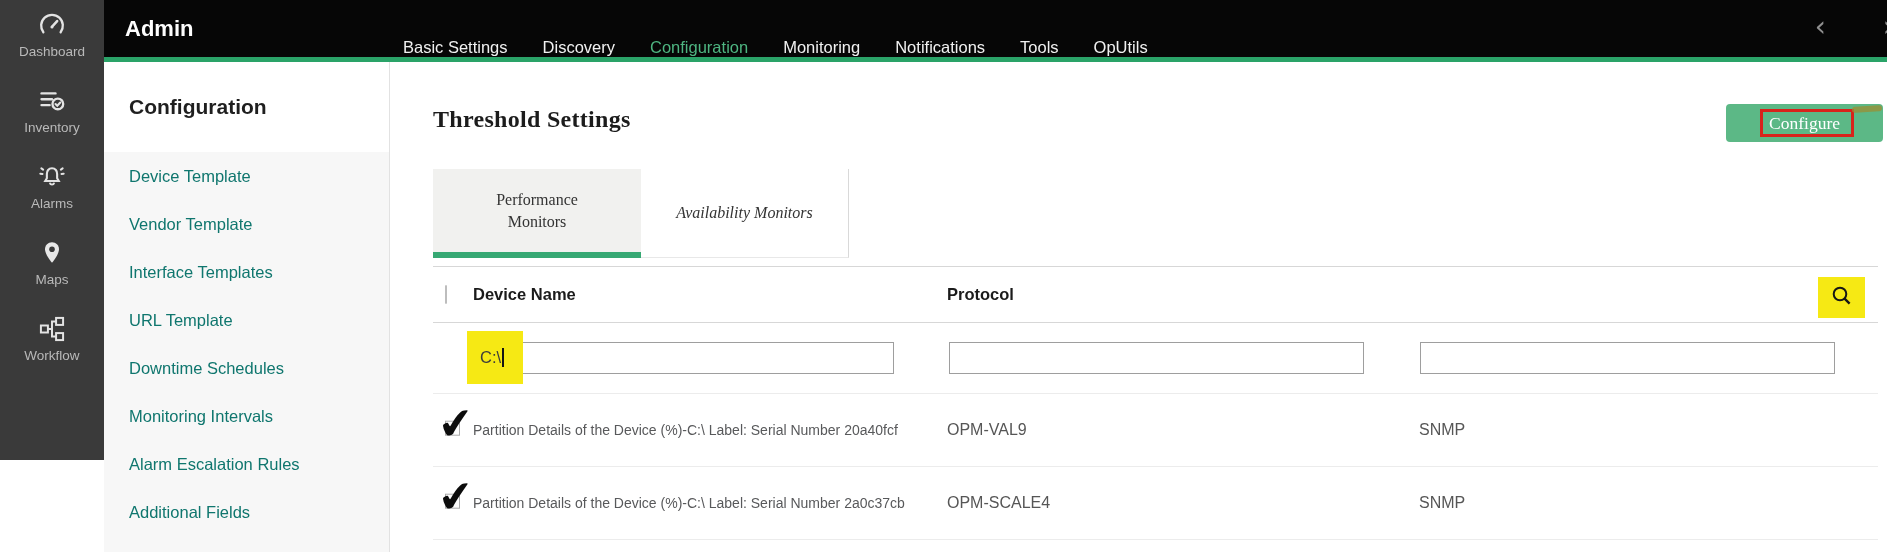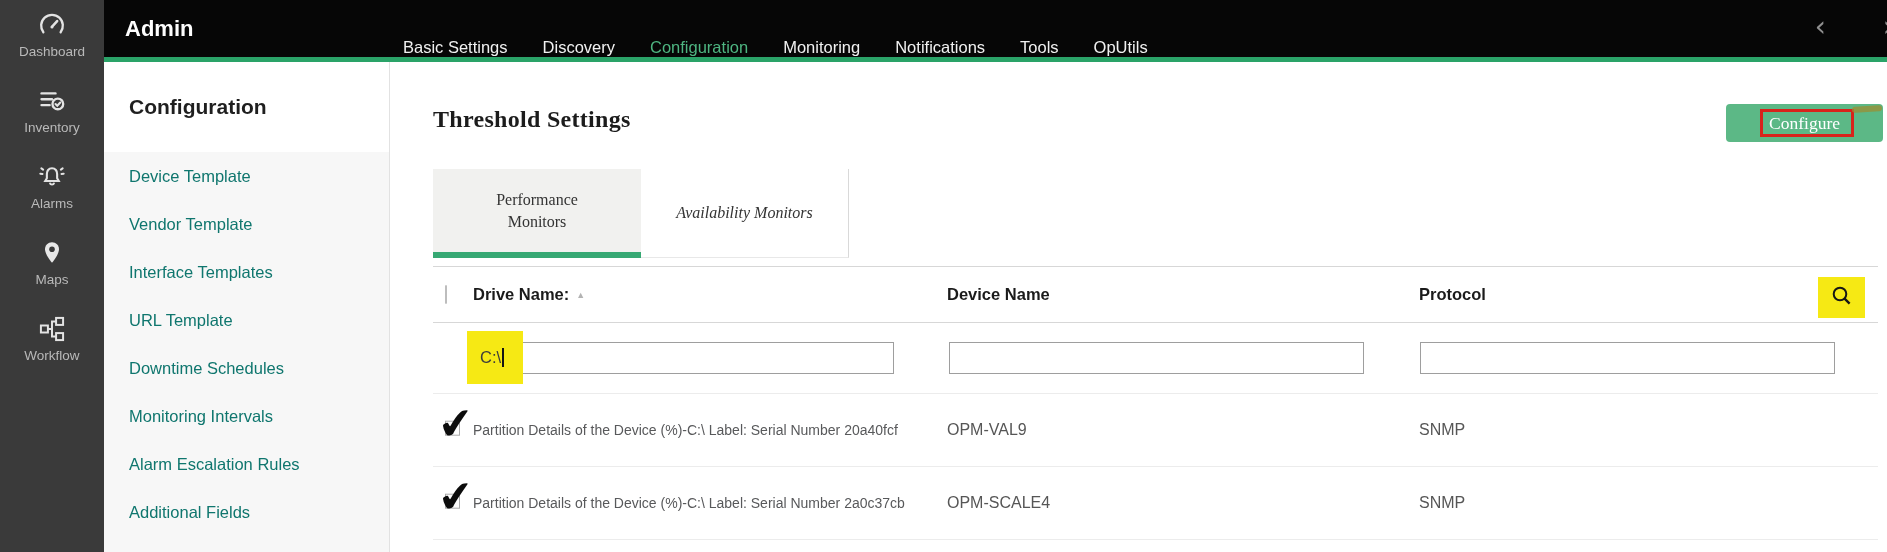--- a/index.html
+++ b/index.html
@@ -1,21 +1,21 @@
 <!DOCTYPE html>
 <html><head>
 <meta charset="utf-8">
 <style>
   * { margin:0; padding:0; box-sizing:border-box; }
   html,body { width:1887px; height:552px; overflow:hidden; background:#fff;
               font-family:"Liberation Sans", sans-serif; }
   .stage { position:relative; width:1887px; height:552px; overflow:hidden; }
 
   
-  .sidebar { position:absolute; left:0; top:0; width:104px; height:552px;
+  .sidebar { position:absolute; left:0; top:0; width:104px; height:460px;
              background:#3a3a3a; z-index:6; display:flex; flex-direction:column;
              align-items:center; padding-top:11px; gap:28px; }
   .side-item { display:flex; flex-direction:column; align-items:center; gap:5px; cursor:pointer; }
   .side-item svg { width:28px; height:28px; display:block; }
   .side-label { font-size:13.5px; color:#b9b9b9; }
 
   
   .topbar { position:absolute; left:104px; top:0; width:1783px; height:57px;
             background:#060606; overflow:hidden; }
   .topbar-title { position:absolute; left:21px; top:50%; transform:translateY(-50%);
@@ -211,24 +211,20 @@
       </div>
       <div class="tab inactive">
         <span class="lbl">Availability Monitors</span>
       </div>
     </div>
 
     <div class="table">
 
       <div class="trow thead">
         <div><span class="hdr-checkbox"></span></div>
-        <div class="th th-flex">
-          <span>Drive Name:</span>
-          <span class="sort">▲</span>
-        </div>
         <div class="th">Device Name</div>
         <div class="th">Protocol</div>
         <div></div>
         <div class="search-wrap">
           <span>
             <svg width="21" height="21" viewBox="0 0 21 21" fill="none">
               <circle cx="9" cy="9" r="6.3" stroke="#161616" stroke-width="2"></circle>
               <line x1="13.6" y1="13.6" x2="18.6" y2="18.6" stroke="#161616" stroke-width="2.4"></line>
             </svg>
           </span>

